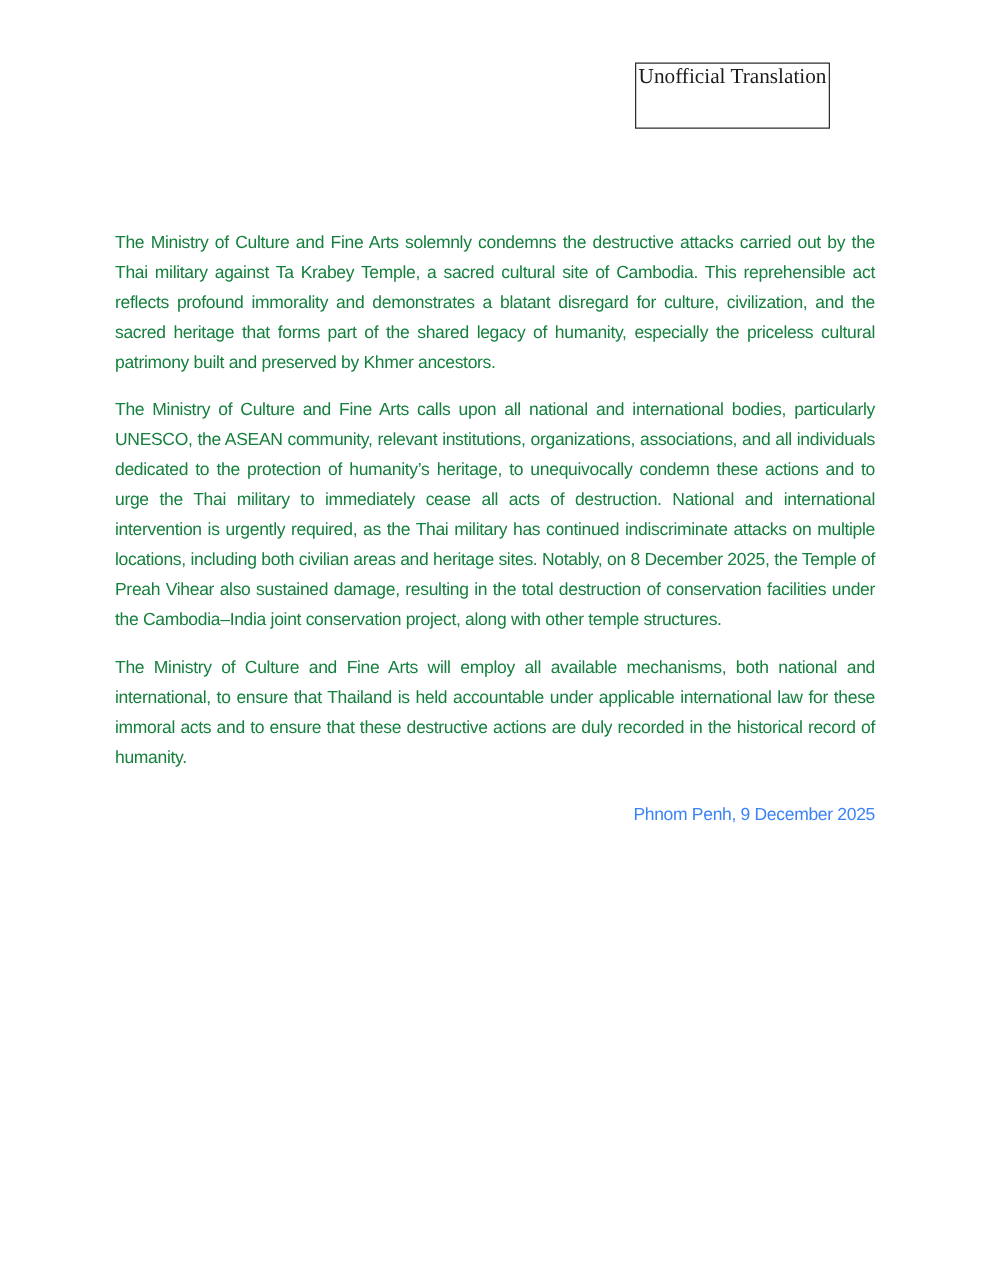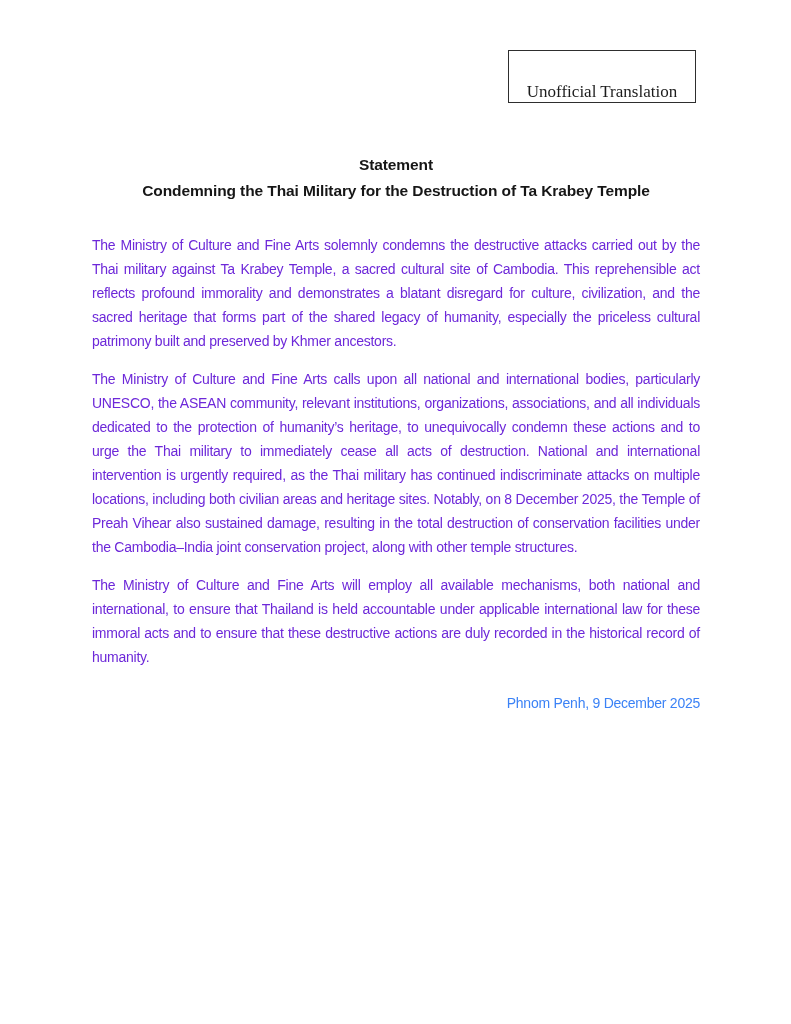--- a/index.html
+++ b/index.html
@@ -14,25 +14,25 @@
     background: #ffffff;
     font-family: "Liberation Sans", sans-serif;
     color: #1c1c1c;
     overflow: hidden;
     box-sizing: border-box;
   }
   .badge {
     position: absolute;
     top: 50px;
     left: 508px;
-    width: 188px;
+    width: 156px;
     height: 53px;
     border: 1px solid #2e2e2e;
     display: flex;
-    align-items: flex-end;
+    align-items: flex-start;
     justify-content: center;
     box-sizing: border-box;
   }
   .badge-text {
     font-family: "Liberation Serif", serif;
     font-size: 17px;
     color: #1c1c1c;
     white-space: nowrap;
   }
   .content {
@@ -51,45 +51,41 @@
   }
   .body-text {
     margin-top: 29px;
   }
   .body-text p {
     text-align: justify;
     font-size: 14px;
     line-height: 24px;
     letter-spacing: -0.25px;
     margin: 0 0 14px 0;
-    color: #6d28d9;
+    color: #15803d;
   }
   .dateline {
     text-align: right;
     font-size: 14px;
     letter-spacing: -0.25px;
     margin-top: 26px;
     color: #3b82f6;
   }
 </style>
 </head>
 <body>
 
 <div class="page">
 
   <div class="badge">
     <span class="badge-text">Unofficial Translation</span>
   </div>
 
   <div class="content">
 
-    <div class="title-block">
-      <div>Statement</div>
-      <div>Condemning the Thai Military for the Destruction of Ta Krabey Temple</div>
-    </div>
 
     <div class="body-text">
       <p>The Ministry of Culture and Fine Arts solemnly condemns the destructive attacks carried out by the Thai military against Ta Krabey Temple, a sacred cultural site of Cambodia. This reprehensible act reflects profound immorality and demonstrates a blatant disregard for culture, civilization, and the sacred heritage that forms part of the shared legacy of humanity, especially the priceless cultural patrimony built and preserved by Khmer ancestors.</p>
       <p>The Ministry of Culture and Fine Arts calls upon all national and international bodies, particularly UNESCO, the ASEAN community, relevant institutions, organizations, associations, and all individuals dedicated to the protection of humanity’s heritage, to unequivocally condemn these actions and to urge the Thai military to immediately cease all acts of destruction. National and international intervention is urgently required, as the Thai military has continued indiscriminate attacks on multiple locations, including both civilian areas and heritage sites. Notably, on 8 December 2025, the Temple of Preah Vihear also sustained damage, resulting in the total destruction of conservation facilities under the Cambodia–India joint conservation project, along with other temple structures.</p>
       <p>The Ministry of Culture and Fine Arts will employ all available mechanisms, both national and international, to ensure that Thailand is held accountable under applicable international law for these immoral acts and to ensure that these destructive actions are duly recorded in the historical record of humanity.</p>
     </div>
 
     <div class="dateline">Phnom Penh, 9 December 2025</div>
 
   </div>

